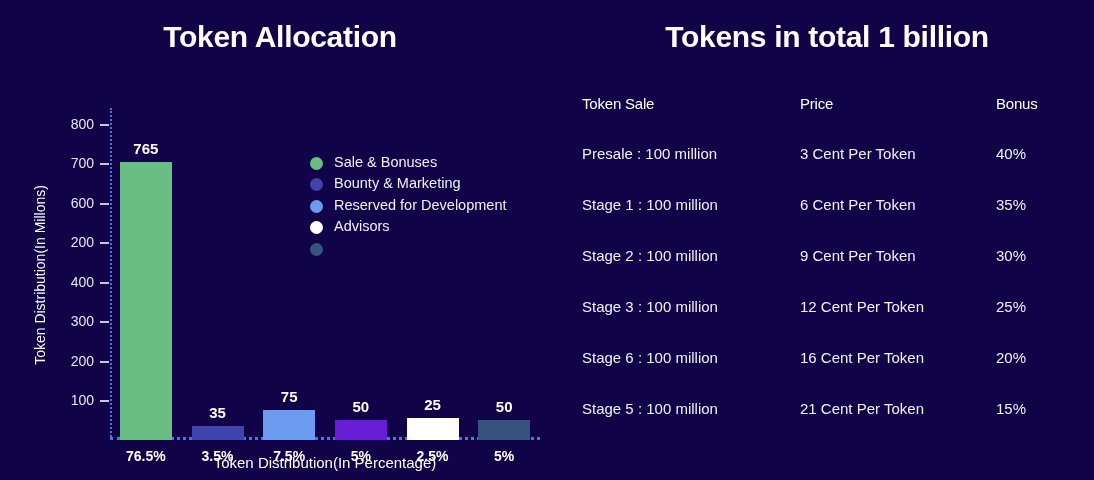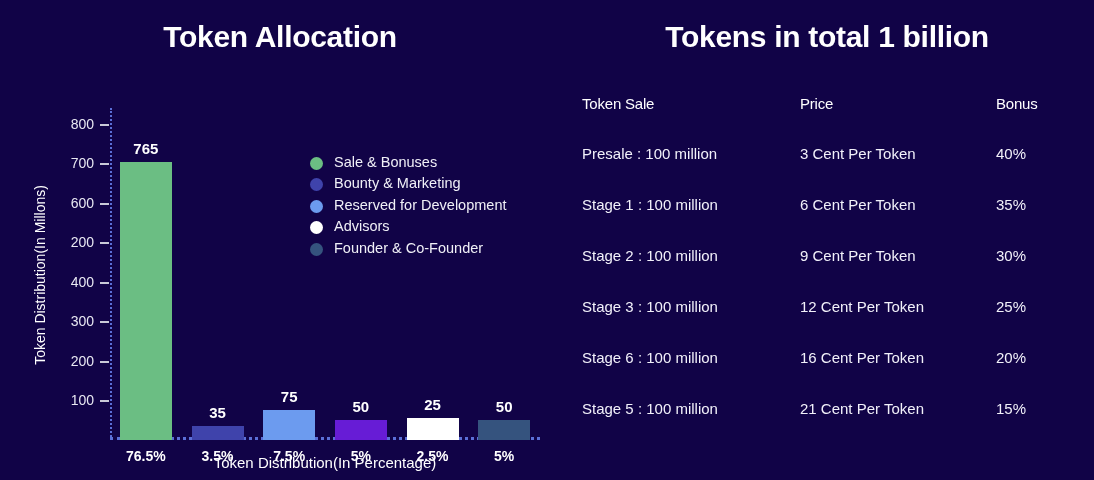--- a/index.html
+++ b/index.html
@@ -288,21 +288,20 @@
         <div class="legend-item">
           <span class="legend-dot" style="background: rgb(108, 155, 239);"></span>
           <span class="legend-label">Reserved for Development</span>
         </div>
         <div class="legend-item">
           <span class="legend-dot" style="background: rgb(255, 255, 255);"></span>
           <span class="legend-label">Advisors</span>
         </div>
         <div class="legend-item">
           <span class="legend-dot" style="background: rgb(53, 83, 126);"></span>
-          <span class="legend-label">Founder &amp; Co-Founder</span>
         </div>
       </div>
   </div>
 
   <div class="table-panel">
     <table class="tbl">
       <thead>
         <tr>
           <th class="col-sale">Token Sale</th>
           <th class="col-price">Price</th>

